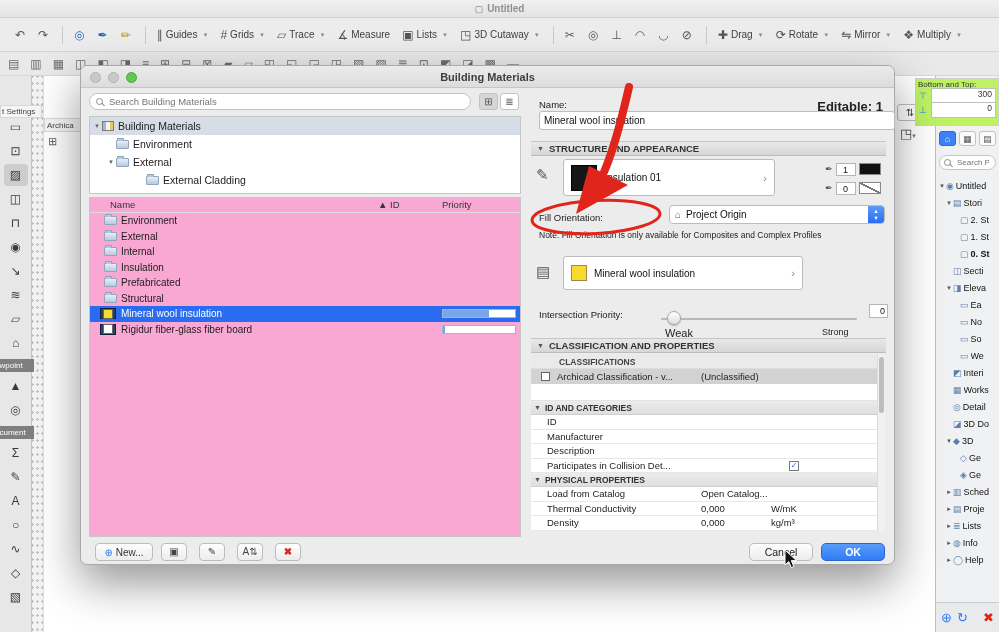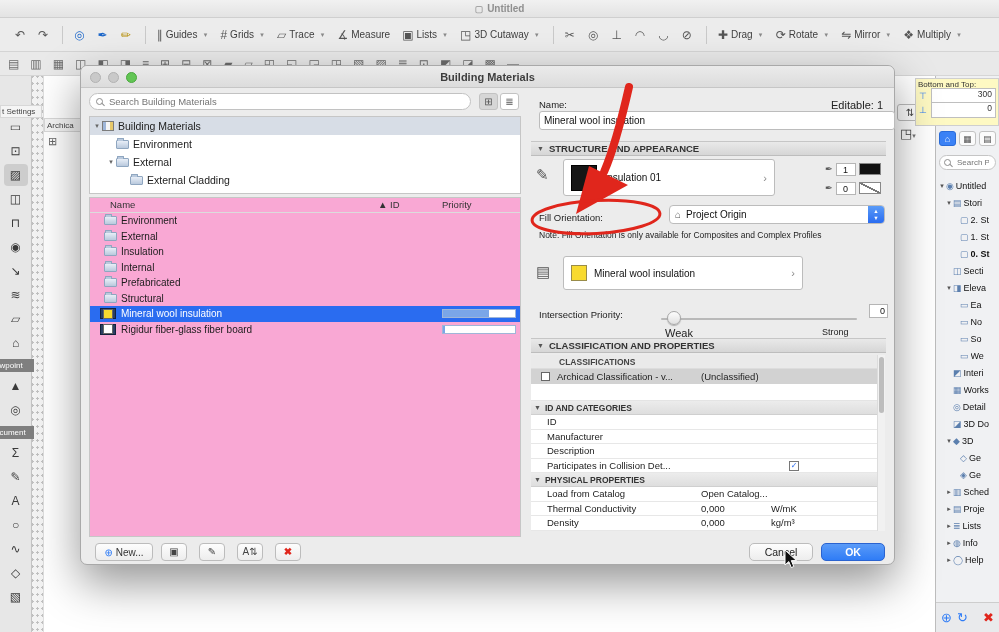--- a/index.html
+++ b/index.html
@@ -40,21 +40,21 @@
   .archi-ic{position:absolute;left:48px;top:135px;font-size:11px;color:#666;z-index:4;}
   .canvas{position:absolute;top:76px;left:44px;right:64px;bottom:0;background:#fff;z-index:0;}
 
   
   .mini-collapse{position:absolute;left:897px;top:104px;width:26px;height:17px;background:#fff;border:1px solid #bdbdbd;
     border-radius:3px;font-size:10px;color:#444;display:flex;align-items:center;justify-content:center;z-index:5;}
   .mini-cube{position:absolute;left:900px;top:126px;font-size:13px;color:#444;z-index:5;}
   .mini-cube .chev{font-size:7px;color:#777;}
 
   
-  .bt-box{position:absolute;top:78px;right:0;width:84px;height:48px;background:#fef9c3;border:1px solid #cfcfcf;
+  .bt-box{position:absolute;top:78px;right:0;width:84px;height:48px;background:#bef264;border:1px solid #cfcfcf;
     z-index:6;padding:1px 2px;font-size:8px;color:#333;}
   .bt-row{display:flex;align-items:center;gap:3px;height:14px;}
   .bt-ic{font-size:9px;color:#2f7cf6;width:10px;text-align:center;}
   .bt-in{flex:1;height:16px;background:#fff;border:1px solid #bfbfbf;font-size:8.5px;color:#333;
     text-align:right;padding:0 3px;line-height:11px;}
 
   
   .navigator{position:absolute;top:76px;right:0;width:64px;bottom:0;background:#f0f1f3;border-left:1px solid #bdbdbd;z-index:5;}
   .nav-tools{position:absolute;top:55px;left:3px;display:flex;gap:3px;}
   .nav-tbtn{width:17px;height:15px;border:1px solid #c2c2c2;background:#fbfbfb;border-radius:3px;
@@ -128,21 +128,21 @@
     border:1px solid #bcbcbc;border-radius:4px;font-size:10px;color:#333;display:flex;align-items:center;
     justify-content:center;gap:3px;}
   .newbtn .plus{color:#2f7cf6;font-size:10px;}
   .fbtn{position:absolute;top:477px;width:26px;height:18px;background:linear-gradient(#fdfdfd,#ededed);
     border:1px solid #bcbcbc;border-radius:4px;font-size:10px;color:#444;text-align:center;line-height:16px;}
   .fbtn.danger{color:#e0261c;font-weight:bold;}
   .f1{left:80px;} .f2{left:118px;} .f3{left:156px;} .f4{left:194px;}
 
   
   .lbl{position:absolute;font-size:9.5px;color:#222;}
-  .editable{position:absolute;right:11px;top:33px;font-size:11px;color:#222;}
+  .editable{position:absolute;right:11px;top:33px;font-size:13px;color:#222;font-weight:bold;}
   .namein{position:absolute;left:458px;top:45px;width:346px;height:17px;background:#fff;border:1px solid #bcbcbc;
     border-radius:3px;font-size:10px;color:#111;padding:0 4px;outline:0;font-family:"Liberation Sans",sans-serif;}
   .secbar{position:absolute;left:450px;width:355px;height:15px;background:linear-gradient(#e9e9e9,#d6d6d6);
     border-top:1px solid #c6c6c6;border-bottom:1px solid #bdbdbd;display:flex;align-items:center;
     font-size:9.5px;font-weight:bold;color:#333;}
   .secbar .tri{font-size:7px;color:#555;margin:0 5px 0 6px;}
   .fill-ic{position:absolute;left:455px;top:100px;font-size:15px;color:#555;}
   .fillbox{position:absolute;left:482px;top:93px;width:212px;height:37px;background:#fff;border:1px solid #bcbcbc;
     border-radius:3px;display:flex;align-items:center;padding:0 7px;gap:8px;font-size:10px;color:#111;}
   .fillswatch{width:26px;height:26px;background:#161616;border:1px solid #000;flex:none;}
@@ -715,21 +715,21 @@
         <span>Environment</span>
       </div>
 
       <div class="tree-row" style="padding-left: 16px;">
         <span class="chev">▾</span>
 
         <span class="fold show"></span>
         <span>External</span>
       </div>
 
-      <div class="tree-row" style="padding-left: 30px;">
+      <div class="tree-row" style="padding-left: 46px;">
         <span class="chev"></span>
 
         <span class="fold show"></span>
         <span>External Cladding</span>
       </div>
     </div>
 
   <div class="tbl">
     <div class="tbl-head">
       <span class="h-name">Name</span>
@@ -748,28 +748,28 @@
         <div class="mat-row">
           <span class="fold show"></span>
 
           <span>External</span>
 
         </div>
 
         <div class="mat-row">
           <span class="fold show"></span>
 
-          <span>Insulation</span>
+          <span>Internal</span>
 
         </div>
 
         <div class="mat-row">
           <span class="fold show"></span>
 
-          <span>Internal</span>
+          <span>Insulation</span>
 
         </div>
 
         <div class="mat-row">
           <span class="fold show"></span>
 
           <span>Prefabricated</span>
 
         </div>
 

